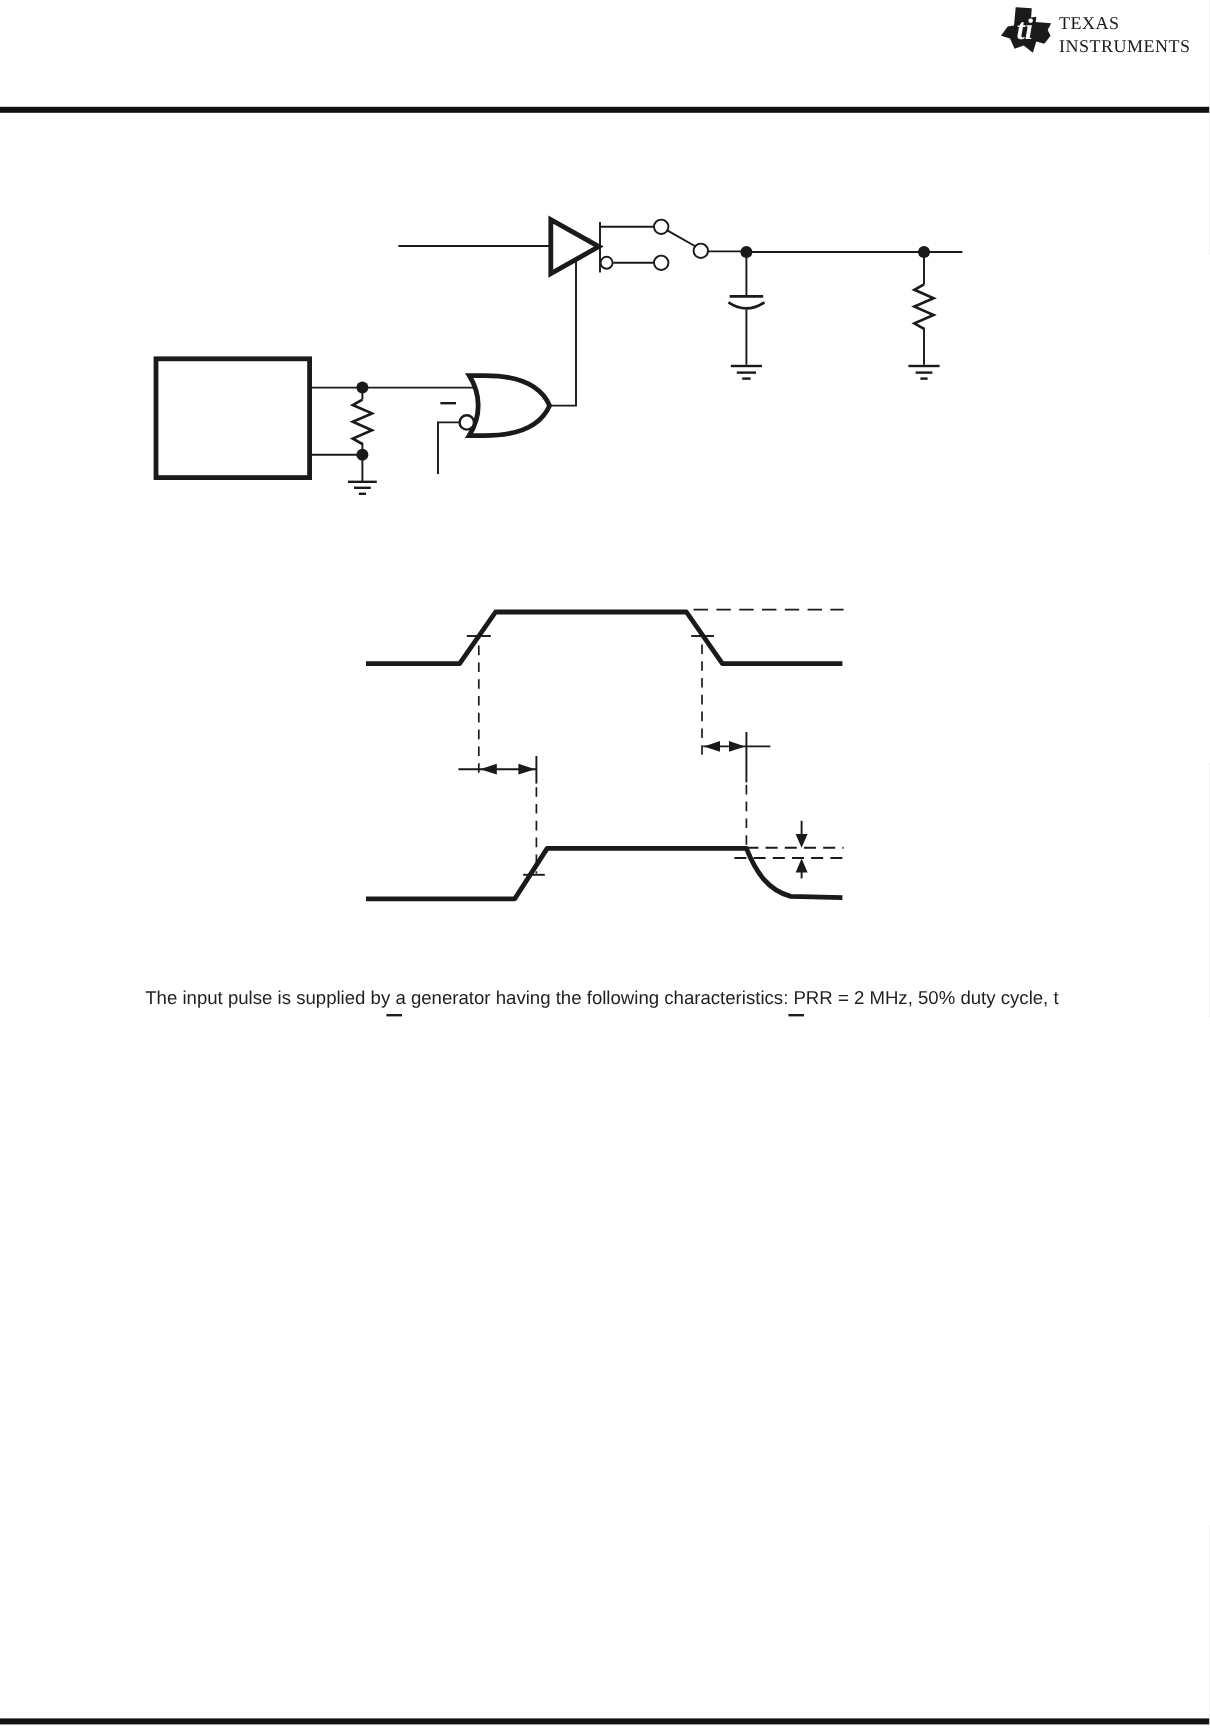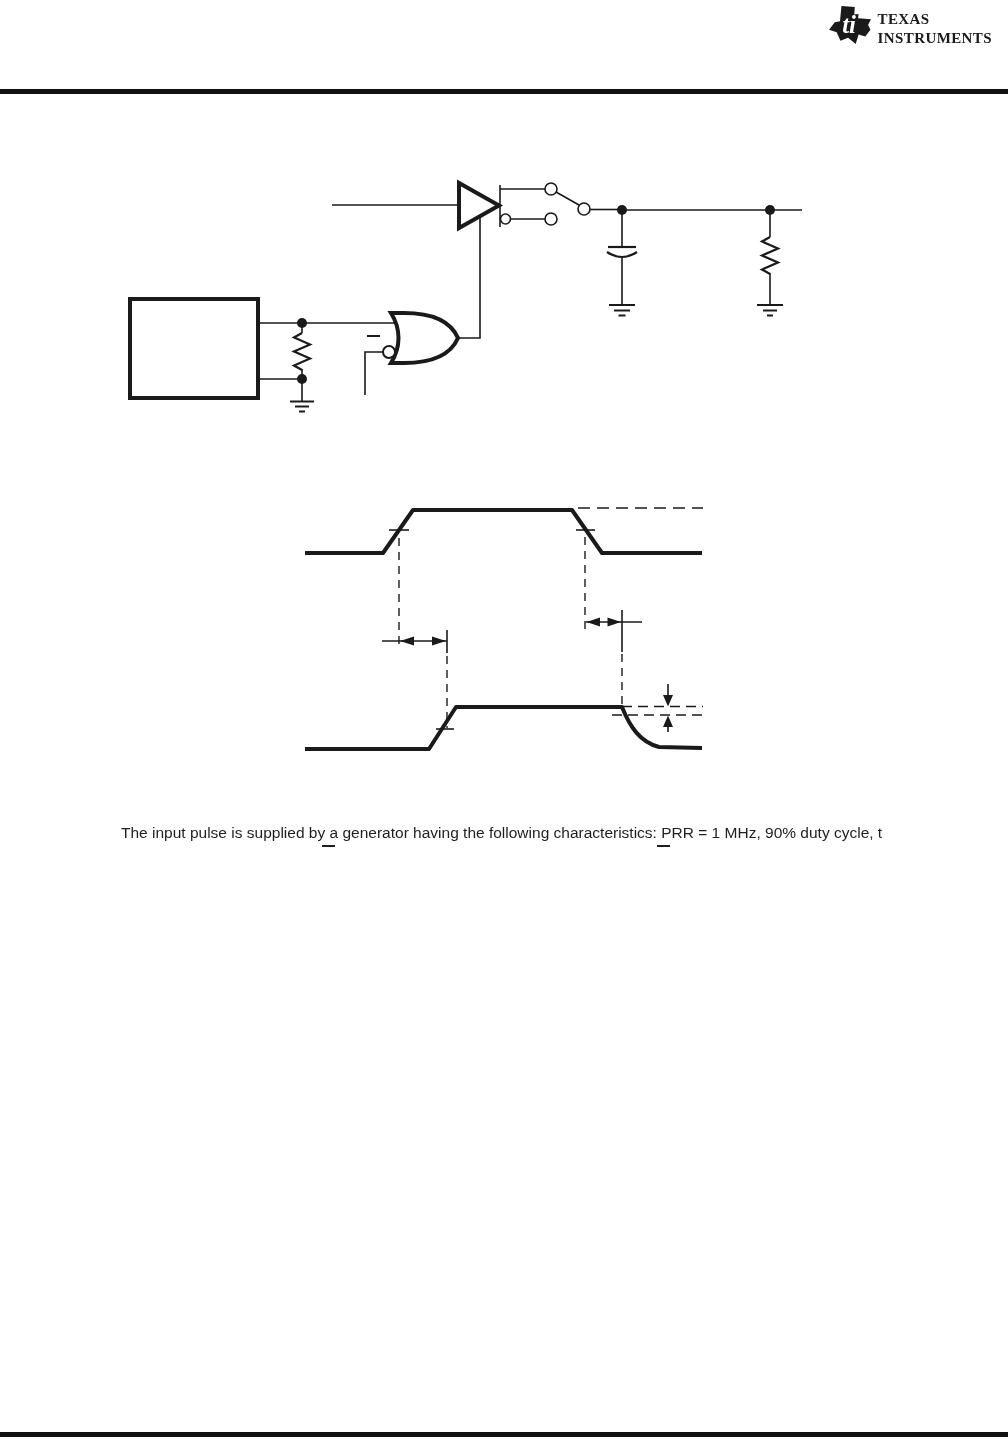--- a/index.html
+++ b/index.html
@@ -12,21 +12,21 @@
     color:#1a1a1a;
   }
   
   .brand{
     position:absolute;top:3px;right:16px;
     display:flex;align-items:flex-start;gap:6px;
   }
   .brand-logo{display:block;margin-top:2px;}
   .brand-text{
     font-family:"Liberation Serif", serif;
-    font-weight:700;
+    font-weight:400;
     font-variant:small-caps;
     text-transform:lowercase;
     font-size:22px;
     line-height:19px;
     letter-spacing:0.4px;
     color:#1a1a1a;
     margin-top:4px;
   }
   
   .rule{position:absolute;left:0;width:1008px;background:#111;}
@@ -173,18 +173,18 @@
       </g>
       <g>
         <path d="M668,684 V695" stroke-width="1.6"></path>
         <polygon points="668,706.5 663,695 673,695" fill="#1a1a1a" stroke="none"></polygon>
         <polygon points="668,715.5 663,727 673,727" fill="#1a1a1a" stroke="none"></polygon>
         <path d="M668,726 V732" stroke-width="1.6"></path>
       </g>
     </g>
   </svg>
 
-  <p class="note">The input pulse is supplied by a generator having the following characteristics: PRR = 1 MHz, 90% duty cycle, t</p>
+  <p class="note">The input pulse is supplied by a generator having the following characteristics: PRR = 2 MHz, 50% duty cycle, t</p>
   <div class="underline-mark m1"></div>
   <div class="underline-mark m2"></div>
 
   <div class="rule rule-bottom"></div>
 </div>
 
 </body></html>

